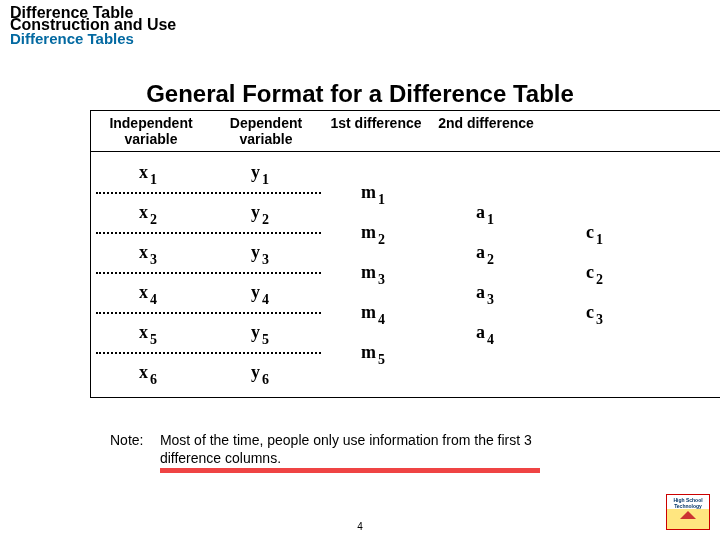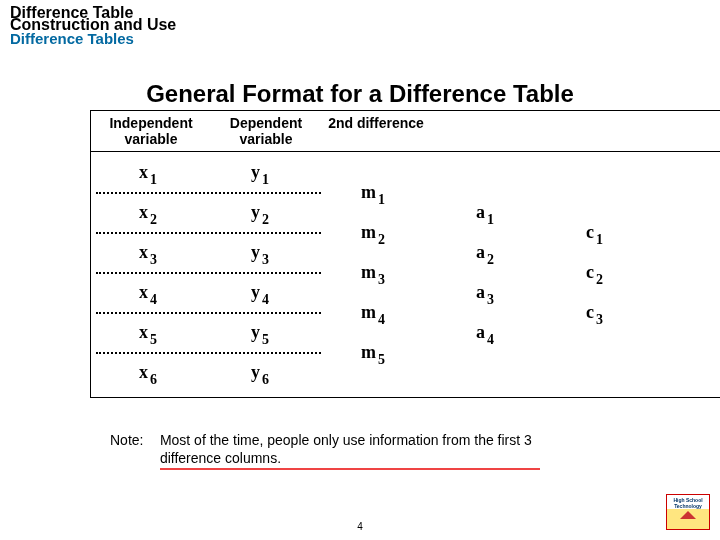--- a/index.html
+++ b/index.html
@@ -54,35 +54,36 @@
   .logo {
     position: absolute;
     right: 10px; bottom: 10px;
     width: 44px; height: 36px;
     border: 1px solid #c00;
     background: linear-gradient(to bottom, #fff 40%, #ffe680 40%);
     font-size: 5px; color: #003366; text-align: center; padding-top: 2px;
     font-weight: bold;
   }
   .logo .roof { width:0;height:0;border-left:8px solid transparent;border-right:8px solid transparent;border-bottom:8px solid #c33;margin:2px auto 0; }
-  .underline { border-bottom: 2px solid #ef4444; padding-bottom: 1px; }
+  .underline { border-bottom: 5px solid #ef4444; padding-bottom: 1px; }
 </style>
 </head>
 <body>
 
 <div class="hdr-small hdr1">Difference Table</div>
 <div class="hdr-small hdr2">Construction and Use</div>
 <div class="hdr-big">Difference Tables</div>
 
 <div class="title">General Format for a Difference Table</div>
 
 <div class="tbl">
   <div class="row headrow">
     <div class="col c1">Independent variable</div>
     <div class="col c2">Dependent variable</div>
+    <div class="col c3">1st difference</div>
     <div class="col c4">2nd difference</div>
   </div>
   <div class="body">
 
     <div class="dash" style="left:5px; width:225px; top:40px;"></div>
     <div class="dash" style="left:5px; width:225px; top:80px;"></div>
     <div class="dash" style="left:5px; width:225px; top:120px;"></div>
     <div class="dash" style="left:5px; width:225px; top:160px;"></div>
     <div class="dash" style="left:5px; width:225px; top:200px;"></div>
 

